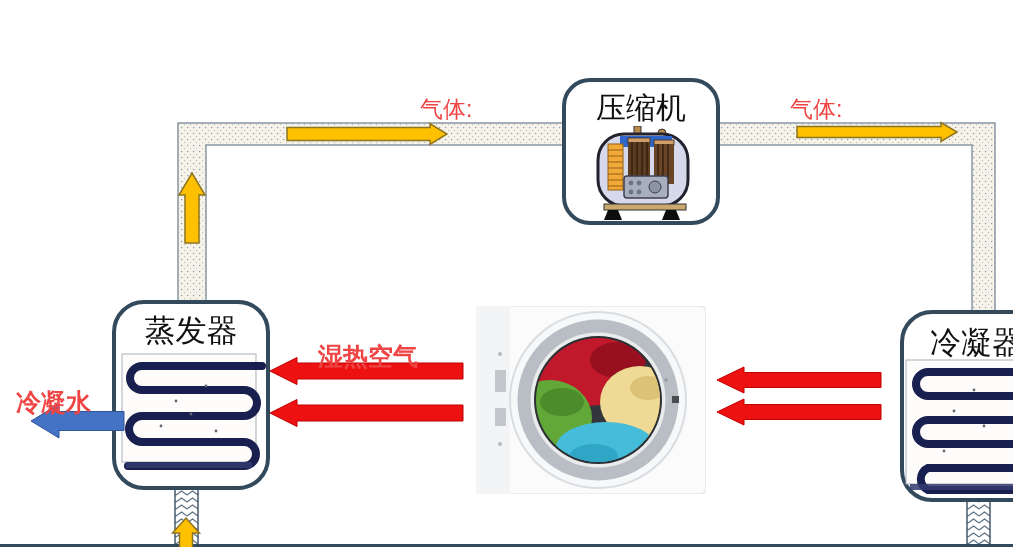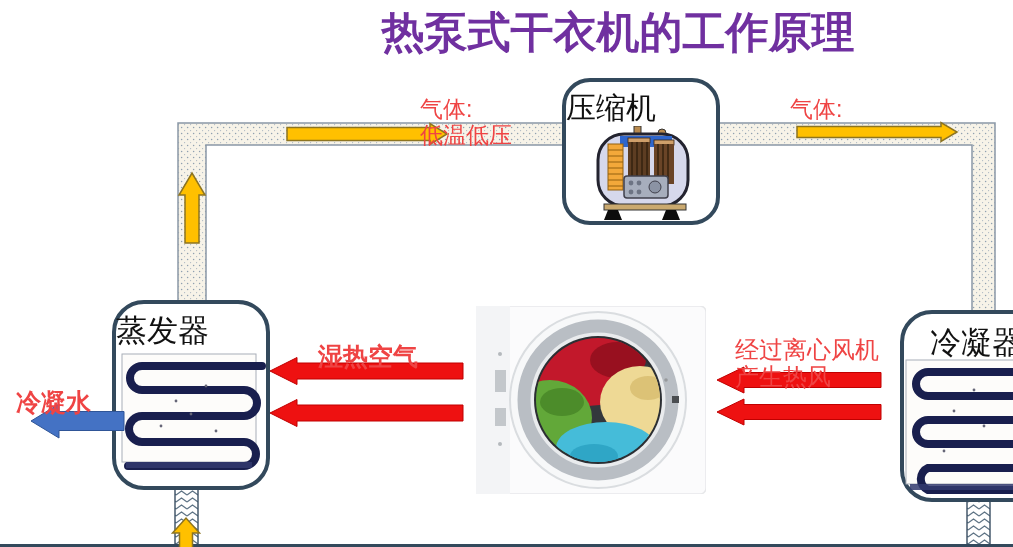--- a/index.html
+++ b/index.html
@@ -9,21 +9,21 @@
   }
   .abs{position:absolute;}
   .title{
     left:368px;top:4px;width:500px;text-align:center;
     font-size:43px;font-weight:700;color:#7030A0;letter-spacing:0px;white-space:nowrap;
   }
   .flow-label{font-size:23px;line-height:26px;color:#ef4444;white-space:nowrap;margin-top:28px;}
   .flow-label.big{font-size:25px;line-height:28px;font-weight:bold;}
   .node{
     position:absolute;background:#ffffff;border:4px solid #33495C;border-radius:28px;
-    box-sizing:border-box;text-align:left;
+    box-sizing:border-box;text-align:center;
   }
   .node-label{font-size:30px;color:#111;margin-top:6px;white-space:nowrap;}
   svg{display:block;}
   .overlay{pointer-events:none;}
 </style>
 </head>
 <body>
 
 <div class="canvas">
 
@@ -41,21 +41,20 @@
     </defs>
 
     <path d="M178,302 V123 H995 V312 H972 V145 H206 V302 Z" fill="url(#stipple)" stroke="#8b98a6" stroke-width="1.5"></path>
 
     <rect x="175" y="487" width="23" height="60" fill="url(#waves)" stroke="#3a4f63" stroke-width="1.4"></rect>
     <rect x="967" y="500" width="23" height="47" fill="url(#waves)" stroke="#3a4f63" stroke-width="1.4"></rect>
 
     <rect x="0" y="544" width="1013" height="3" fill="#33495C"></rect>
   </svg>
 
-  <div class="abs title">热泵式干衣机的工作原理</div>
 
   <div class="node" style="left:562px;top:78px;width:158px;height:147px;">
     <div class="node-label">压缩机</div>
   </div>
 
   <div class="node" style="left:112px;top:300px;width:158px;height:190px;border-radius:32px;">
     <div class="node-label" style="font-size:31px;">蒸发器</div>
   </div>
 
   <div class="node" style="left:900px;top:310px;width:150px;height:192px;border-radius:32px;text-align:left;">
@@ -148,29 +147,24 @@
     <polygon points="463,405 297,405 297,399.5 270,413 297,426.5 297,421 463,421" fill="#EE1111" stroke="#c00000" stroke-width="1"></polygon>
 
     <polygon points="881,372.5 744,372.5 744,367 717,380 744,393 744,387.5 881,387.5" fill="#EE1111" stroke="#c00000" stroke-width="1"></polygon>
     <polygon points="881,404.5 744,404.5 744,399 717,412 744,425 744,419.5 881,419.5" fill="#EE1111" stroke="#c00000" stroke-width="1"></polygon>
 
     <polygon points="124,411.5 59,411.5 59,404 31,421 59,438 59,430.5 124,430.5" fill="#4472C4" stroke="#2F5597" stroke-width="1"></polygon>
   </svg>
 
   <div class="abs flow-label" style="left:420px;top:68px;">
     <div>气体:</div>
-    <div>低温低压</div>
   </div>
 
   <div class="abs flow-label" style="left:790px;top:68px;">
     <div>气体:</div>
   </div>
 
   <div class="abs flow-label big" style="left:318px;top:314px;">湿热空气</div>
 
-  <div class="abs flow-label" style="left:735px;top:308px;font-size:24px;line-height:27px;">
-    <div>经过离心风机</div>
-    <div>产生热风</div>
-  </div>
 
   <div class="abs flow-label big" style="left:16px;top:360px;">冷凝水</div>
 
 </div>
 
 </body></html>

